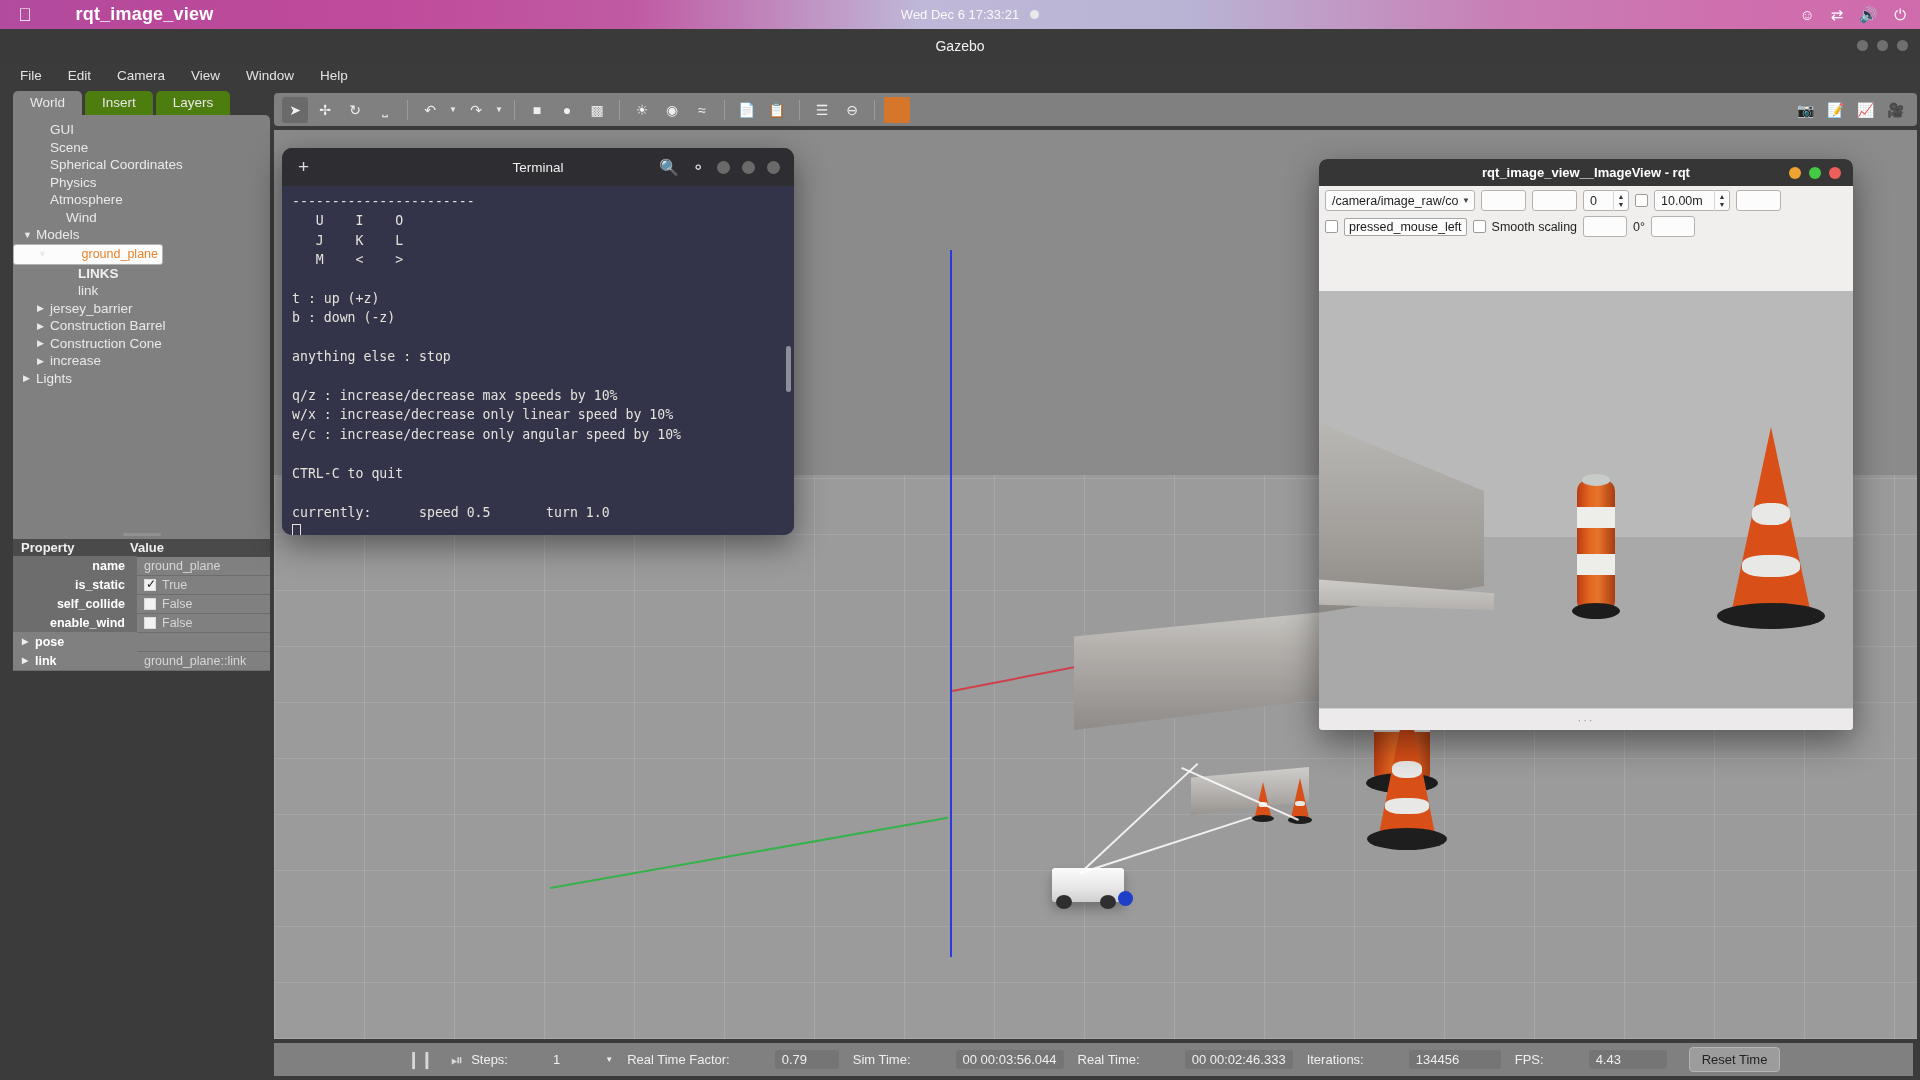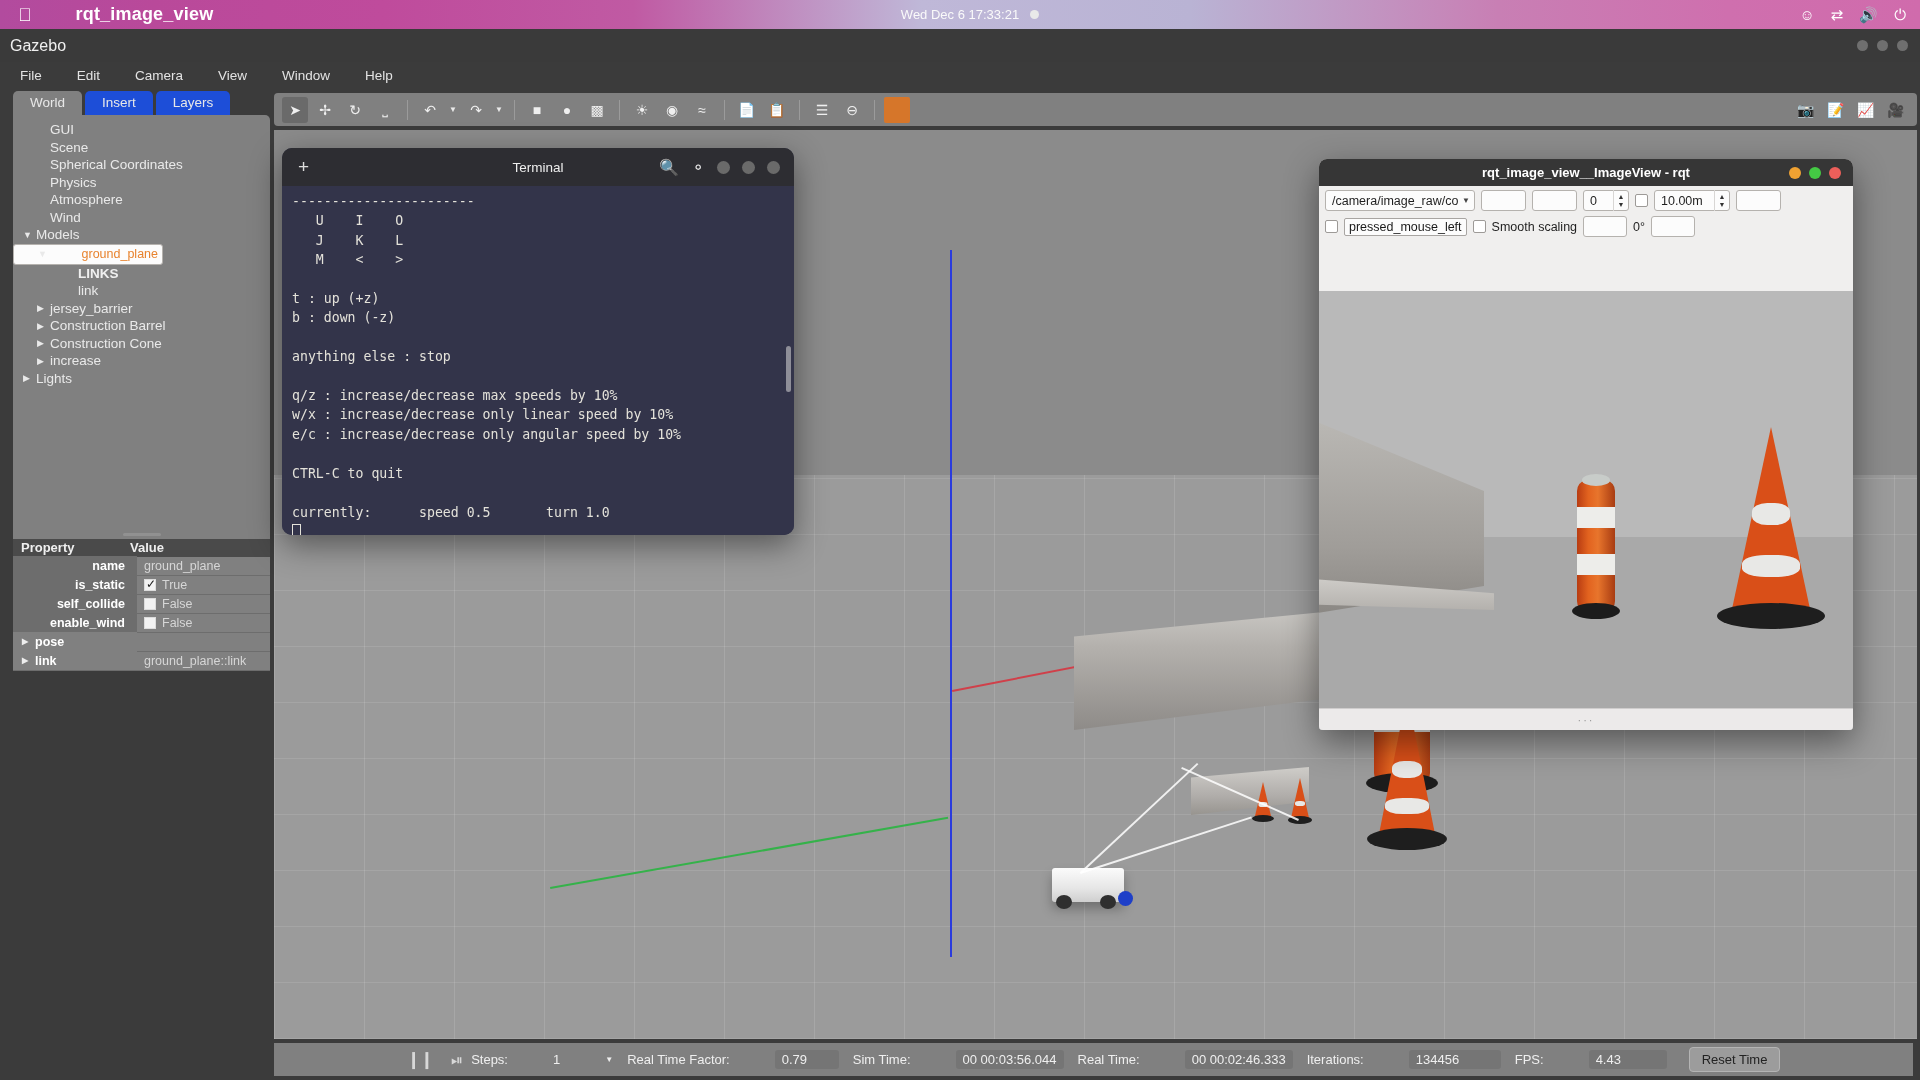--- a/index.html
+++ b/index.html
@@ -22,38 +22,38 @@
   .top-panel .clock{ position:absolute; left:0; right:0; text-align:center; color:#fafafa; font-size:13px; }
   .top-panel .rec-dot{ position:absolute; left:1030px; width:9px;height:9px;border-radius:50%;background:#e9e9e9;}
   .top-panel .tray{ position:absolute; right:14px; display:flex; gap:16px; align-items:center; color:#fff; font-size:15px;}
 
   
   .gazebo{
     position:absolute; left:0; top:29px; width:1920px; height:1051px;
     background:#3b3b3b; display:flex; flex-direction:column;
   }
   .gz-title{
-    height:33px; background:#3a3a3a; color:#f0f0f0; font-size:16px;
-    display:flex; align-items:center; justify-content:flex-start; position:relative;padding-left:10px;
+    height:33px; background:#3a3a3a; color:#f0f0f0; font-size:14px;
+    display:flex; align-items:center; justify-content:center; position:relative;
   }
   .gz-title .wbtns{ position:absolute; right:12px; display:flex; gap:9px;}
   .gz-title .wb{ width:11px;height:11px;border-radius:50%; background:#6f6f6f;}
   .gz-menu{
-    height:27px; background:#3b3b3b; display:flex; align-items:center; padding-left:10px; gap:15px;
+    height:27px; background:#3b3b3b; display:flex; align-items:center; padding-left:10px; gap:6px;
   }
   .gz-menu .mi{ color:#e3e3e3; font-size:13.5px; padding:3px 10px; border-radius:3px; }
 
   .gz-body{ flex:1; display:flex; }
 
   
   .gz-left{ width:270px; background:#3b3b3b; display:flex; flex-direction:column; padding:0 0 0 5px;}
   .tabs{ display:flex; height:26px; align-items:flex-end; margin-left:8px;}
   .tab{
     font-size:13.5px; color:#e8e8e8; padding:4px 17px 5px; border-radius:5px 5px 0 0;
-    background:#1d4ed8; margin-right:3px;
+    background:#4d7c0f; margin-right:3px;
   }
   .tab.active{ background:#808080; }
   .tree{
     background:#808080; flex:1; border-radius:0 5px 0 0; margin-left:8px; padding:6px 0 0 0;
     overflow:hidden; position:relative;
   }
   .trow{ display:flex; align-items:center; height:17.5px; font-size:13.5px; color:#e9e9e9; padding-left:10px;}
   .trow .arrow{ width:13px; font-size:9px; color:#e9e9e9; display:inline-block; }
   .trow .arrow.down:before{ content:"▼"; }
   .trow .arrow.right:before{ content:"▶"; }
@@ -270,21 +270,21 @@
               <span>Spherical Coordinates</span>
             </div>
             <div class="trow" style="padding-left: 24px;">
               <span class="arrow"></span>
               <span>Physics</span>
             </div>
             <div class="trow" style="padding-left: 24px;">
               <span class="arrow"></span>
               <span>Atmosphere</span>
             </div>
-            <div class="trow" style="padding-left: 24px;">
+            <div class="trow" style="padding-left: 40px;">
               <span class="arrow"></span>
               <span>Wind</span>
             </div>
             <div class="trow" style="padding-left: 10px;">
               <span class="arrow down"></span>
               <span>Models</span>
             </div>
             <div class="trow sel" style="padding-left: 24px;">
               <span class="arrow down"></span>
               <span>ground_plane</span>

